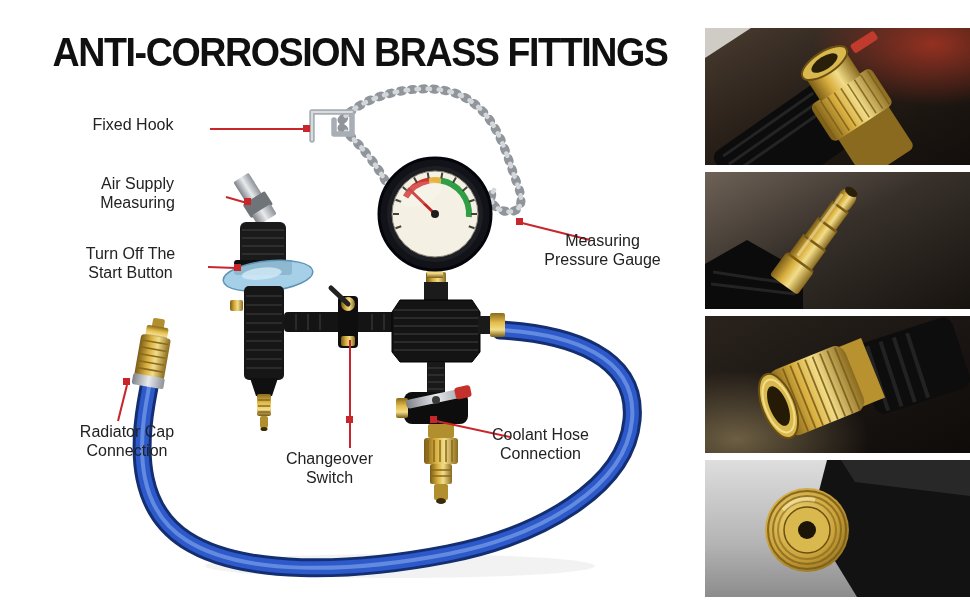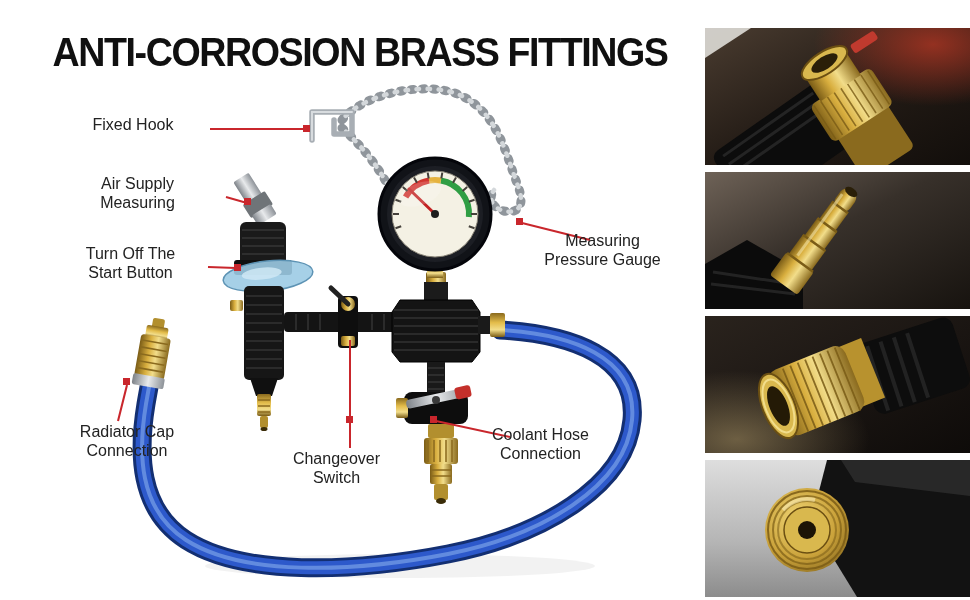--- a/index.html
+++ b/index.html
@@ -16,21 +16,21 @@
   }
   .scene{position:absolute;left:0;top:0;width:970px;height:600px;}
   .callout{
     position:absolute;font-size:16px;line-height:1.18;color:#222222;
     text-align:center;white-space:pre-line;
   }
   .co-fixed-hook{left:58px;top:116px;width:150px;}
   .co-air-supply{left:50px;top:175px;width:175px;}
   .co-start-button{left:28px;top:245px;width:205px;}
   .co-radiator-cap{left:22px;top:423px;width:210px;}
-  .co-changeover{left:254px;top:450px;width:165px;}
+  .co-changeover{left:247px;top:450px;width:165px;}
   .co-coolant-hose{left:438px;top:426px;width:205px;}
   .co-gauge{left:495px;top:232px;width:215px;}
   .thumb{position:absolute;left:705px;width:265px;height:137px;overflow:hidden;background:#222;}
   .thumb svg{display:block;}
   .t1{top:28px;} .t2{top:172px;} .t3{top:316px;} .t4{top:460px;}
 </style>
 </head>
 <body>
 
 <div class="stage">

